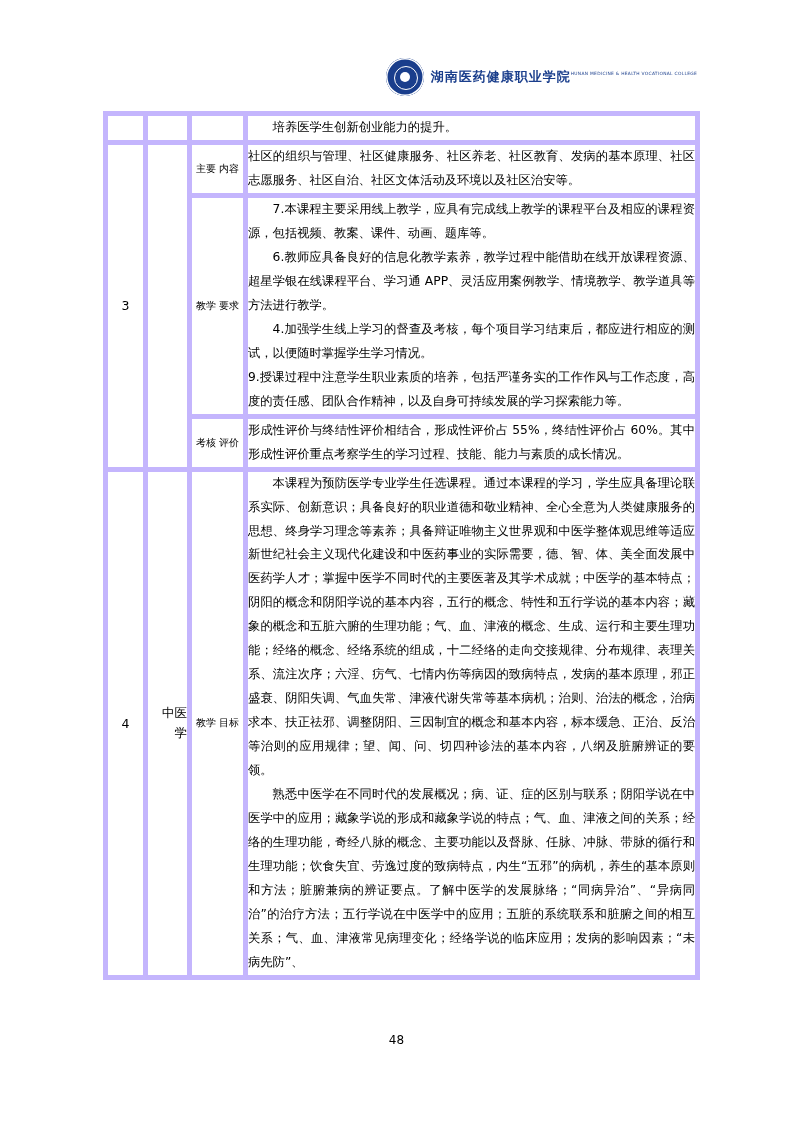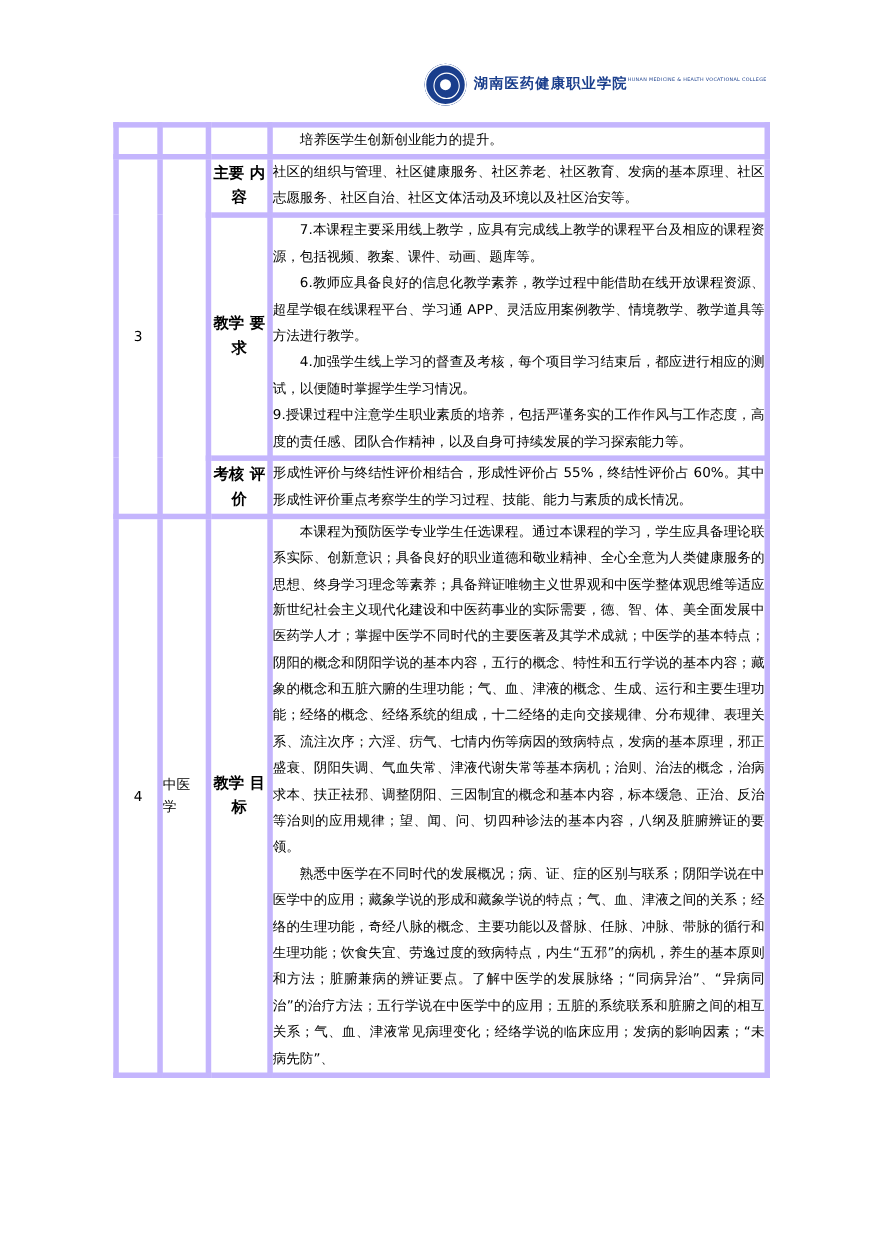--- a/index.html
+++ b/index.html
@@ -106,28 +106,27 @@
 
   .cell-center {
     text-align: center;
     font-size: 12.5px;
     line-height: 1.55;
     font-family: "DejaVu Sans", "Liberation Sans", sans-serif;
     padding: 4px 2px;
   }
   .cell-label {
     text-align: center;
-    font-size: 14px;
+    font-size: 10px;
     line-height: 1.6;
     padding: 4px 6px;
     word-break: break-all;
-    font-weight: bold;
   }
   .cell-vert {
-    text-align: left;
+    text-align: right;
     font-size: 12.5px;
     line-height: 1.6;
     padding: 4px 6px;
     font-family: Liberation Serif, serif;
   }
   .cell-vert span {
     display: block;
   }
   .cell-body {
     font-size: 12.3px;
@@ -230,14 +229,15 @@
           <span>目标</span>
         </td>
         <td class="cell-body">
           <p class="indent2">本课程为预防医学专业学生任选课程。通过本课程的学习，学生应具备理论联系实际、创新意识；具备良好的职业道德和敬业精神、全心全意为人类健康服务的思想、终身学习理念等素养；具备辩证唯物主义世界观和中医学整体观思维等适应新世纪社会主义现代化建设和中医药事业的实际需要，德、智、体、美全面发展中医药学人才；掌握中医学不同时代的主要医著及其学术成就；中医学的基本特点；阴阳的概念和阴阳学说的基本内容，五行的概念、特性和五行学说的基本内容；藏象的概念和五脏六腑的生理功能；气、血、津液的概念、生成、运行和主要生理功能；经络的概念、经络系统的组成，十二经络的走向交接规律、分布规律、表理关系、流注次序；六淫、疠气、七情内伤等病因的致病特点，发病的基本原理，邪正盛衰、阴阳失调、气血失常、津液代谢失常等基本病机；治则、治法的概念，治病求本、扶正祛邪、调整阴阳、三因制宜的概念和基本内容，标本缓急、正治、反治等治则的应用规律；望、闻、问、切四种诊法的基本内容，八纲及脏腑辨证的要领。</p>
           <p class="indent2">熟悉中医学在不同时代的发展概况；病、证、症的区别与联系；阴阳学说在中医学中的应用；藏象学说的形成和藏象学说的特点；气、血、津液之间的关系；经络的生理功能，奇经八脉的概念、主要功能以及督脉、任脉、冲脉、带脉的循行和生理功能；饮食失宜、劳逸过度的致病特点，内生“五邪”的病机，养生的基本原则和方法；脏腑兼病的辨证要点。了解中医学的发展脉络；“同病异治”、“异病同治”的治疗方法；五行学说在中医学中的应用；五脏的系统联系和脏腑之间的相互关系；气、血、津液常见病理变化；经络学说的临床应用；发病的影响因素；“未病先防”、</p>
         </td>
       </tr>
     </tbody>
   </table>
 
+  <div class="page-number">48</div>
 
 </div>
 
 </body></html>

